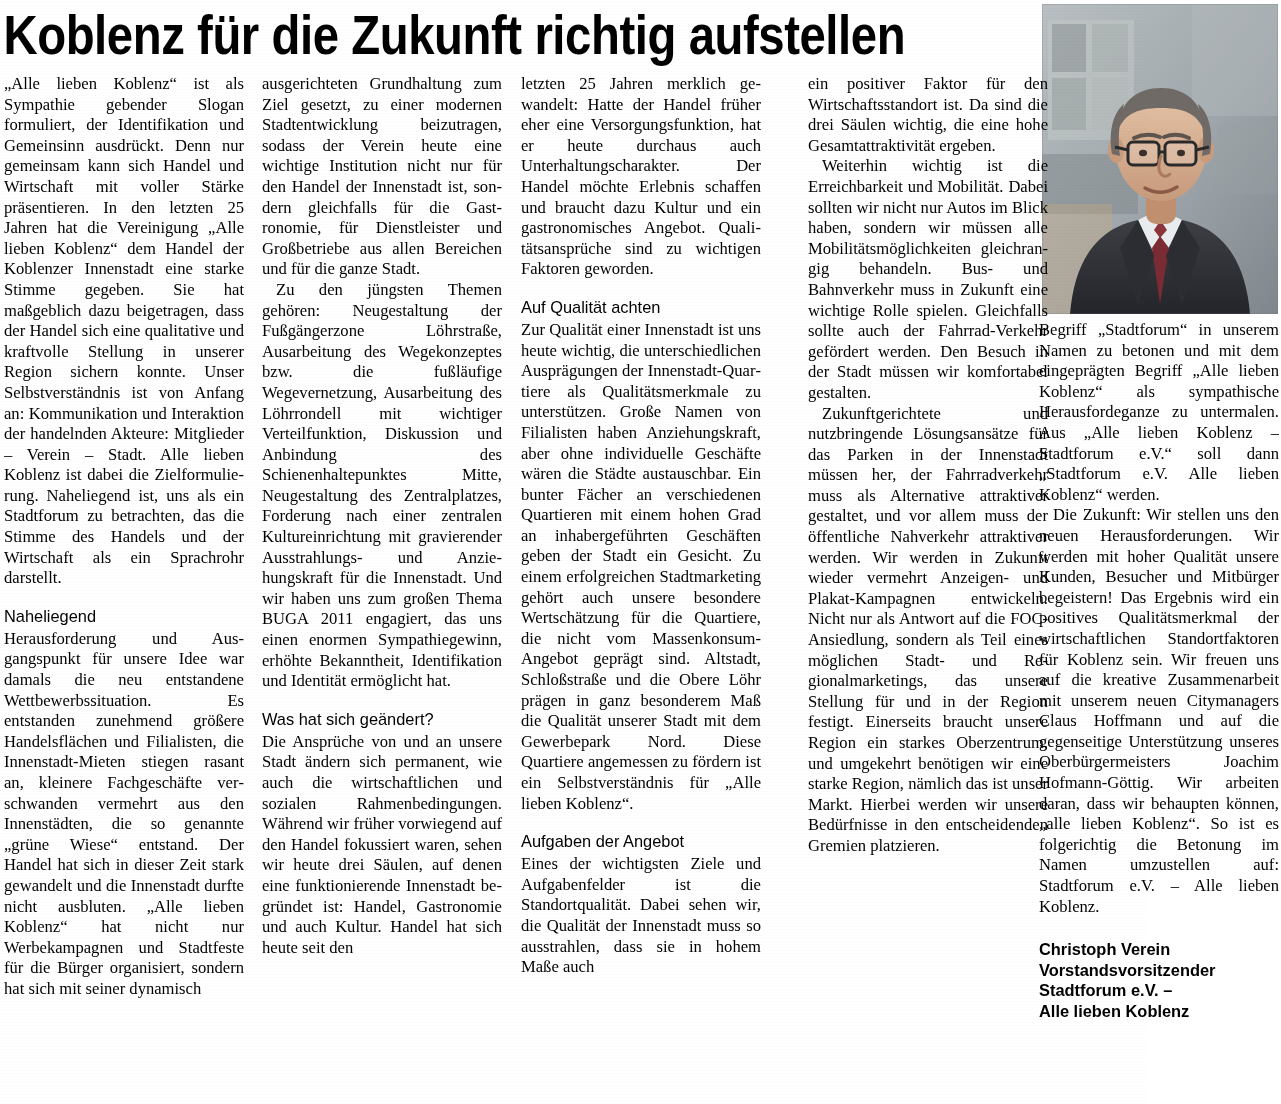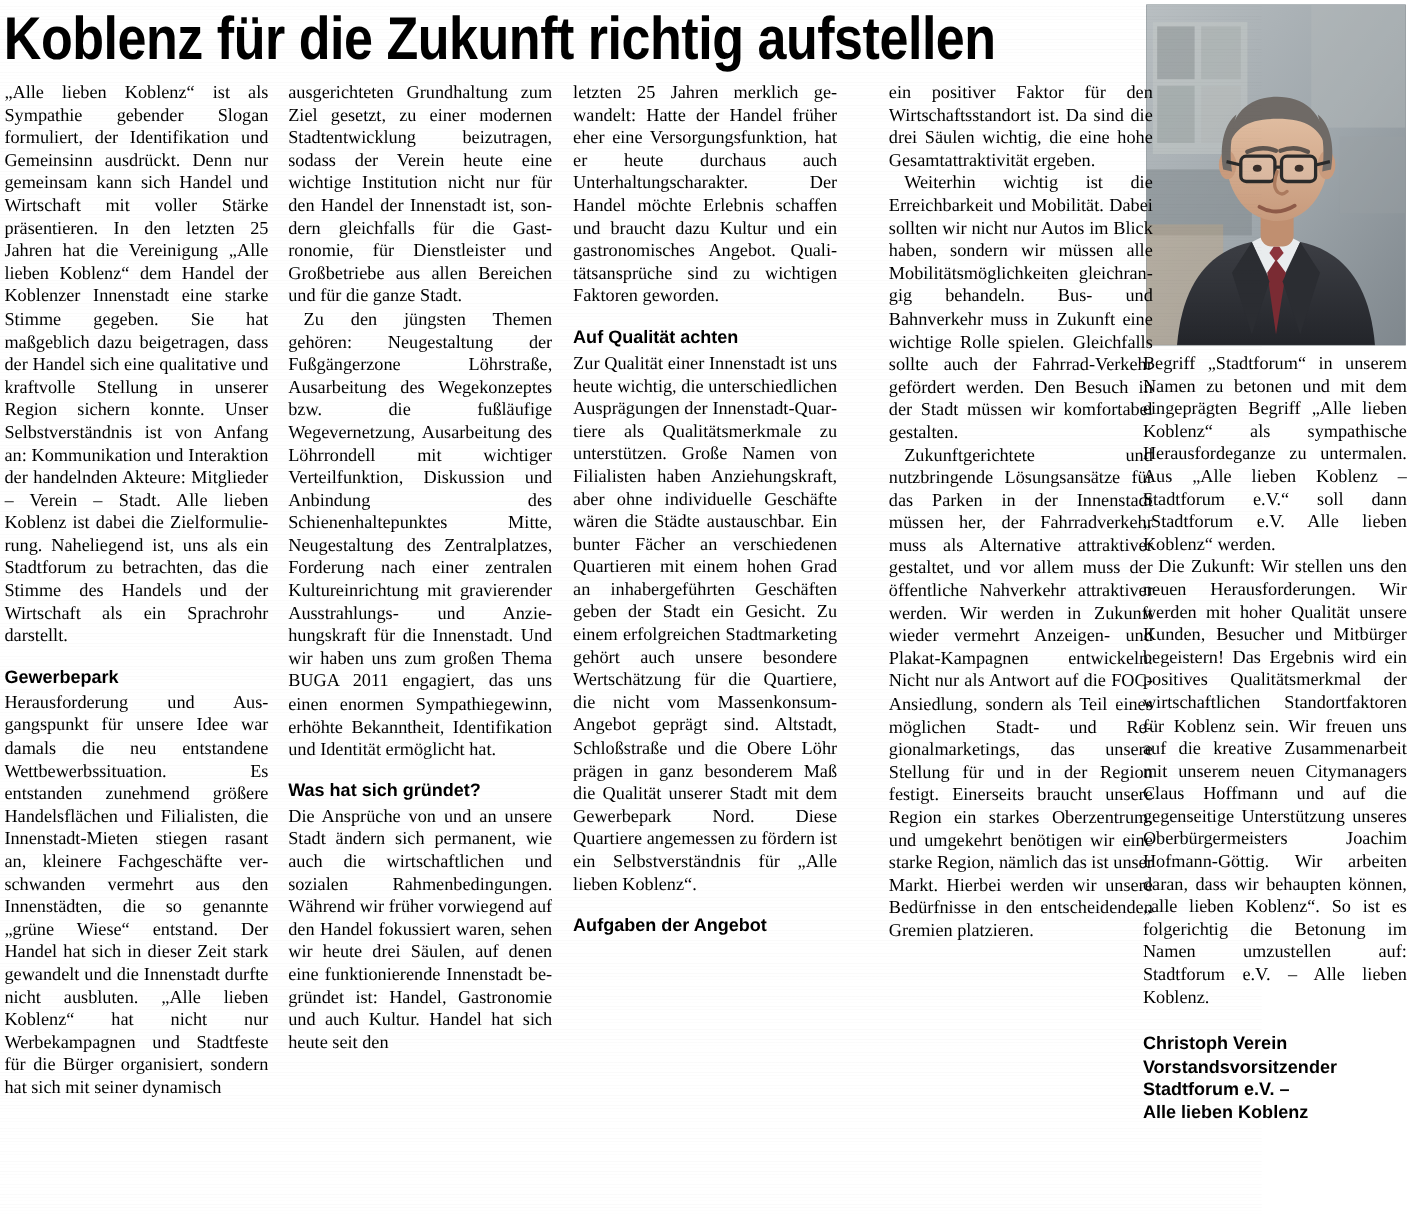--- a/index.html
+++ b/index.html
@@ -84,21 +84,21 @@
     line-height: 20.6px;
     text-align: justify;
     text-justify: inter-word;
     hyphens: manual;
     color: #000000;
   }
   .col p.indent { text-indent: 14px; }
 
   .subhead {
     font-family: "Liberation Sans", "DejaVu Sans", sans-serif;
-    font-weight: 700;
+    font-weight: 400;
     font-size: 16.4px;
     line-height: 20px;
     color: #000000;
     margin: 17px 0 3px 0;
     text-align: left;
   }
 
   .signature {
     font-family: "Liberation Sans", "DejaVu Sans", sans-serif;
     font-weight: 700;
@@ -198,36 +198,37 @@
       <path d="M103 184 q16 9 32 -1" stroke="#8d5a48" stroke-width="3.4" fill="none" stroke-linecap="round"></path>
 
       <rect x="0" y="0" width="236" height="310" fill="none" stroke="#6e7478" stroke-width="1" opacity="0.5"></rect>
     </svg>
   </div>
 
   <div class="columns">
 
     <div class="col col-1">
       <p>„Alle lieben Koblenz“ ist als Sympathie gebender Slogan formuliert, der Identifikation und Gemeinsinn ausdrückt. Denn nur gemeinsam kann sich Handel und Wirtschaft mit voller Stärke präsentie­ren. In den letzten 25 Jahren hat die Vereinigung „Alle lie­ben Koblenz“ dem Handel der Koblenzer Innenstadt ei­ne starke Stimme gegeben. Sie hat maßgeblich dazu bei­getragen, dass der Handel sich eine qualitative und kraftvolle Stellung in unserer Region sichern konnte. Unser Selbstverständnis ist von An­fang an: Kommunikation und Interaktion der handelnden Akteure: Mitglieder – Verein – Stadt. Alle lieben Koblenz ist dabei die Zielformulie­rung. Naheliegend ist, uns als ein Stadtforum zu betrachten, das die Stimme des Handels und der Wirtschaft als ein Sprachrohr darstellt.</p>
-      <h2 class="subhead">Gewerbepark</h2>
+      <h2 class="subhead">Naheliegend</h2>
       <p>Herausforderung und Aus­gangspunkt für unsere Idee war damals die neu entstan­dene Wettbewerbssituation. Es entstanden zunehmend größere Handelsflächen und Filialisten, die Innenstadt-Mieten stiegen rasant an, kleinere Fachgeschäfte ver­schwanden vermehrt aus den Innenstädten, die so genann­te „grüne Wiese“ entstand. Der Handel hat sich in dieser Zeit stark gewandelt und die Innenstadt durfte nicht aus­bluten. „Alle lieben Koblenz“ hat nicht nur Werbekampag­nen und Stadtfeste für die Bürger organisiert, sondern hat sich mit seiner dynamisch</p>
     </div>
 
     <div class="col col-2">
       <p>ausgerichteten Grundhaltung zum Ziel gesetzt, zu einer mo­dernen Stadtentwicklung beizutragen, sodass der Ver­ein heute eine wichtige Insti­tution nicht nur für den Han­del der Innenstadt ist, son­dern gleichfalls für die Gast­ronomie, für Dienstleister und Großbetriebe aus allen Be­reichen und für die ganze Stadt.</p>
       <p class="indent">Zu den jüngsten Themen gehören: Neugestaltung der Fußgängerzone Löhrstraße, Ausarbeitung des Wegekon­zeptes bzw. die fußläufige Wegevernetzung, Ausarbei­tung des Löhrrondell mit wichtiger Verteilfunktion, Diskussion und Anbindung des Schienenhaltepunktes Mitte, Neugestaltung des Zentralplatzes, Forderung nach einer zentralen Kultur­einrichtung mit gravierender Ausstrahlungs- und Anzie­hungskraft für die Innenstadt. Und wir haben uns zum gro­ßen Thema BUGA 2011 en­gagiert, das uns einen enor­men Sympathiegewinn, er­höhte Bekanntheit, Identifi­kation und Identität ermög­licht hat.</p>
-      <h2 class="subhead">Was hat sich gründet?</h2>
+      <h2 class="subhead">Was hat sich geändert?</h2>
       <p>Die Ansprüche von und an un­sere Stadt ändern sich per­manent, wie auch die wirt­schaftlichen und sozialen Rahmenbedingungen. Wäh­rend wir früher vorwiegend auf den Handel fokussiert waren, sehen wir heute drei Säulen, auf denen eine funk­tionierende Innenstadt be­gründet ist: Handel, Gastro­nomie und auch Kultur. Han­del hat sich heute seit den</p>
     </div>
 
     <div class="col col-3">
       <p>letzten 25 Jahren merklich ge­wandelt: Hatte der Handel früher eher eine Versorgungs­funktion, hat er heute durch­aus auch Unterhaltungscha­rakter. Der Handel möchte Er­lebnis schaffen und braucht dazu Kultur und ein gastro­nomisches Angebot. Quali­tätsansprüche sind zu wichti­gen Faktoren geworden.</p>
       <h2 class="subhead">Auf Qualität achten</h2>
       <p>Zur Qualität einer Innenstadt ist uns heute wichtig, die unterschiedlichen Ausprä­gungen der Innenstadt-Quar­tiere als Qualitätsmerkmale zu unterstützen. Große Na­men von Filialisten haben An­ziehungskraft, aber ohne in­dividuelle Geschäfte wären die Städte austauschbar. Ein bunter Fächer an verschie­denen Quartieren mit einem hohen Grad an inhaberge­führten Geschäften geben der Stadt ein Gesicht. Zu einem erfolgreichen Stadtmarketing gehört auch unsere besonde­re Wertschätzung für die Quartiere, die nicht vom Mas­senkonsum-Angebot geprägt sind. Altstadt, Schloßstraße und die Obere Löhr prägen in ganz besonderem Maß die Qualität unserer Stadt mit dem Gewerbepark Nord. Die­se Quartiere angemessen zu fördern ist ein Selbstver­ständnis für „Alle lieben Kob­lenz“.</p>
       <h2 class="subhead">Aufgaben der Angebot</h2>
+      <p>Eines der wichtigsten Ziele und Aufgabenfelder ist die Standortqualität. Dabei sehen wir, die Qualität der Innen­stadt muss so ausstrahlen, dass sie in hohem Maße auch</p>
     </div>
 
     <div class="col col-4">
       <p>ein positiver Faktor für den Wirtschaftsstandort ist. Da sind die drei Säulen wichtig, die eine hohe Gesamtattrak­tivität ergeben.</p>
       <p class="indent">Weiterhin wichtig ist die Erreichbarkeit und Mobilität. Dabei sollten wir nicht nur Autos im Blick haben, son­dern wir müssen alle Mobili­tätsmöglichkeiten gleichran­gig behandeln. Bus- und Bahnverkehr muss in Zukunft eine wichtige Rolle spielen. Gleichfalls sollte auch der Fahrrad-Verkehr gefördert werden. Den Besuch in der Stadt müssen wir komfortabel gestalten.</p>
       <p class="indent">Zukunftgerichtete und nutzbringende Lösungsan­sätze für das Parken in der In­nenstadt müssen her, der Fahrradverkehr muss als Al­ternative attraktiver gestaltet, und vor allem muss der öf­fentliche Nahverkehr attrak­tiver werden. Wir werden in Zukunft wieder vermehrt An­zeigen- und Plakat-Kampag­nen entwickeln. Nicht nur als Antwort auf die FOC-An­siedlung, sondern als Teil ei­nes möglichen Stadt- und Re­gionalmarketings, das unsere Stellung für und in der Regi­on festigt. Einerseits braucht unsere Region ein starkes Oberzentrum, und umgekehrt benötigen wir eine starke Re­gion, nämlich das ist unser Markt. Hierbei werden wir unsere Bedürfnisse in den entscheidenden Gremien platzieren.</p>
     </div>
 
     <div class="col col-5">
       <p>Begriff „Stadtforum“ in un­serem Namen zu betonen und mit dem eingeprägten Begriff „Alle lieben Koblenz“ als sympathische Herausforde­ganze zu untermalen. Aus „Al­le lieben Koblenz – Stadtfo­rum e.V.“ soll dann „Stadtfo­rum e.V. Alle lieben Koblenz“ werden.</p>

